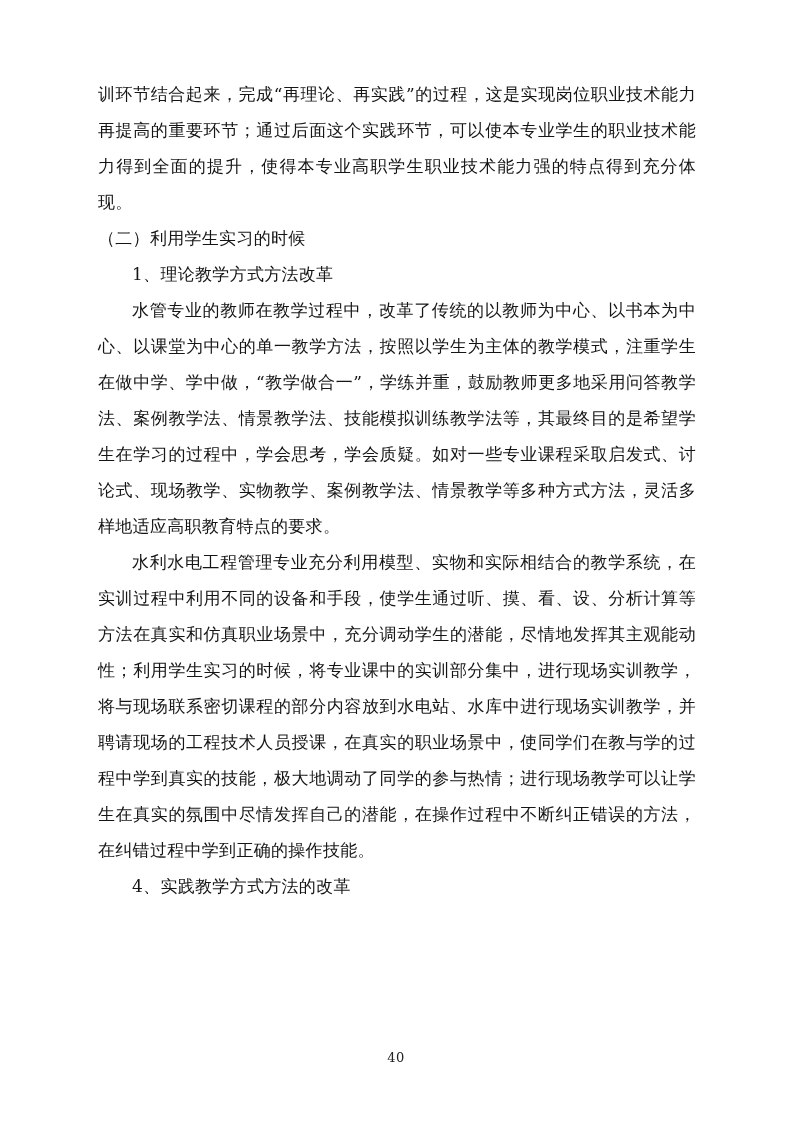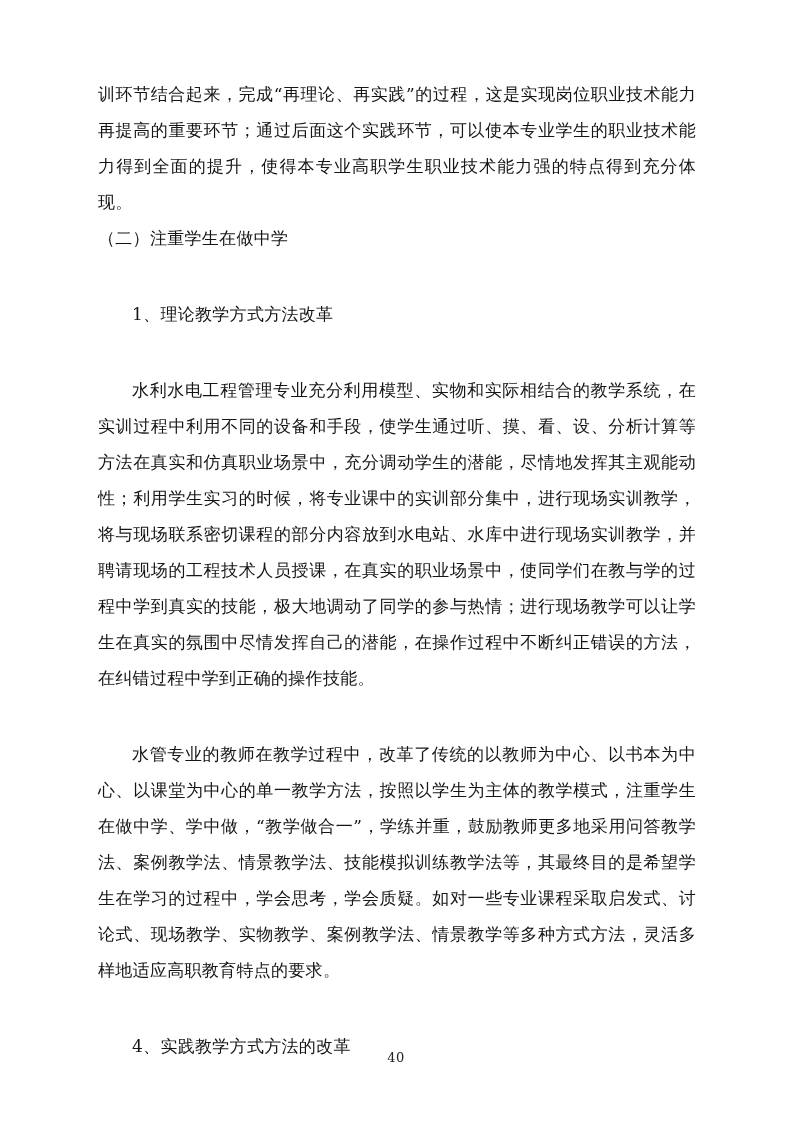--- a/index.html
+++ b/index.html
@@ -26,48 +26,47 @@
     text-align: justify;
     text-justify: inter-ideograph;
     letter-spacing: 0.3px;
   }
   .textblock p {
     margin: 0;
     padding: 0;
   }
   .textblock p.indent {
     text-indent: 2em;
-    margin-top: 40px;
   }
   .footer {
     position: absolute;
     left: 0;
     top: 1050px;
     width: 100%;
     text-align: center;
     font-size: 13px;
     color: #222;
     letter-spacing: 0.5px;
   }
 </style>
 </head>
 <body>
 
 <div class="page">
 
   <div class="textblock">
     <p>训环节结合起来，完成“再理论、再实践”的过程，这是实现岗位职业技术能力再提高的重要环节；通过后面这个实践环节，可以使本专业学生的职业技术能力得到全面的提升，使得本专业高职学生职业技术能力强的特点得到充分体现。</p>
 
-    <p>（二）注重学生在做中学</p>
+    <p>（二）利用学生实习的时候</p>
 
     <p class="indent">1、理论教学方式方法改革</p>
 
+    <p class="indent">水管专业的教师在教学过程中，改革了传统的以教师为中心、以书本为中心、以课堂为中心的单一教学方法，按照以学生为主体的教学模式，注重学生在做中学、学中做，“教学做合一”，学练并重，鼓励教师更多地采用问答教学法、案例教学法、情景教学法、技能模拟训练教学法等，其最终目的是希望学生在学习的过程中，学会思考，学会质疑。如对一些专业课程采取启发式、讨论式、现场教学、实物教学、案例教学法、情景教学等多种方式方法，灵活多样地适应高职教育特点的要求。</p>
+
     <p class="indent">水利水电工程管理专业充分利用模型、实物和实际相结合的教学系统，在实训过程中利用不同的设备和手段，使学生通过听、摸、看、设、分析计算等方法在真实和仿真职业场景中，充分调动学生的潜能，尽情地发挥其主观能动性；利用学生实习的时候，将专业课中的实训部分集中，进行现场实训教学，将与现场联系密切课程的部分内容放到水电站、水库中进行现场实训教学，并聘请现场的工程技术人员授课，在真实的职业场景中，使同学们在教与学的过程中学到真实的技能，极大地调动了同学的参与热情；进行现场教学可以让学生在真实的氛围中尽情发挥自己的潜能，在操作过程中不断纠正错误的方法，在纠错过程中学到正确的操作技能。</p>
-
-    <p class="indent">水管专业的教师在教学过程中，改革了传统的以教师为中心、以书本为中心、以课堂为中心的单一教学方法，按照以学生为主体的教学模式，注重学生在做中学、学中做，“教学做合一”，学练并重，鼓励教师更多地采用问答教学法、案例教学法、情景教学法、技能模拟训练教学法等，其最终目的是希望学生在学习的过程中，学会思考，学会质疑。如对一些专业课程采取启发式、讨论式、现场教学、实物教学、案例教学法、情景教学等多种方式方法，灵活多样地适应高职教育特点的要求。</p>
 
     <p class="indent">4、实践教学方式方法的改革</p>
 
 
   </div>
 
   <div class="footer">40</div>
 
 </div>
 

